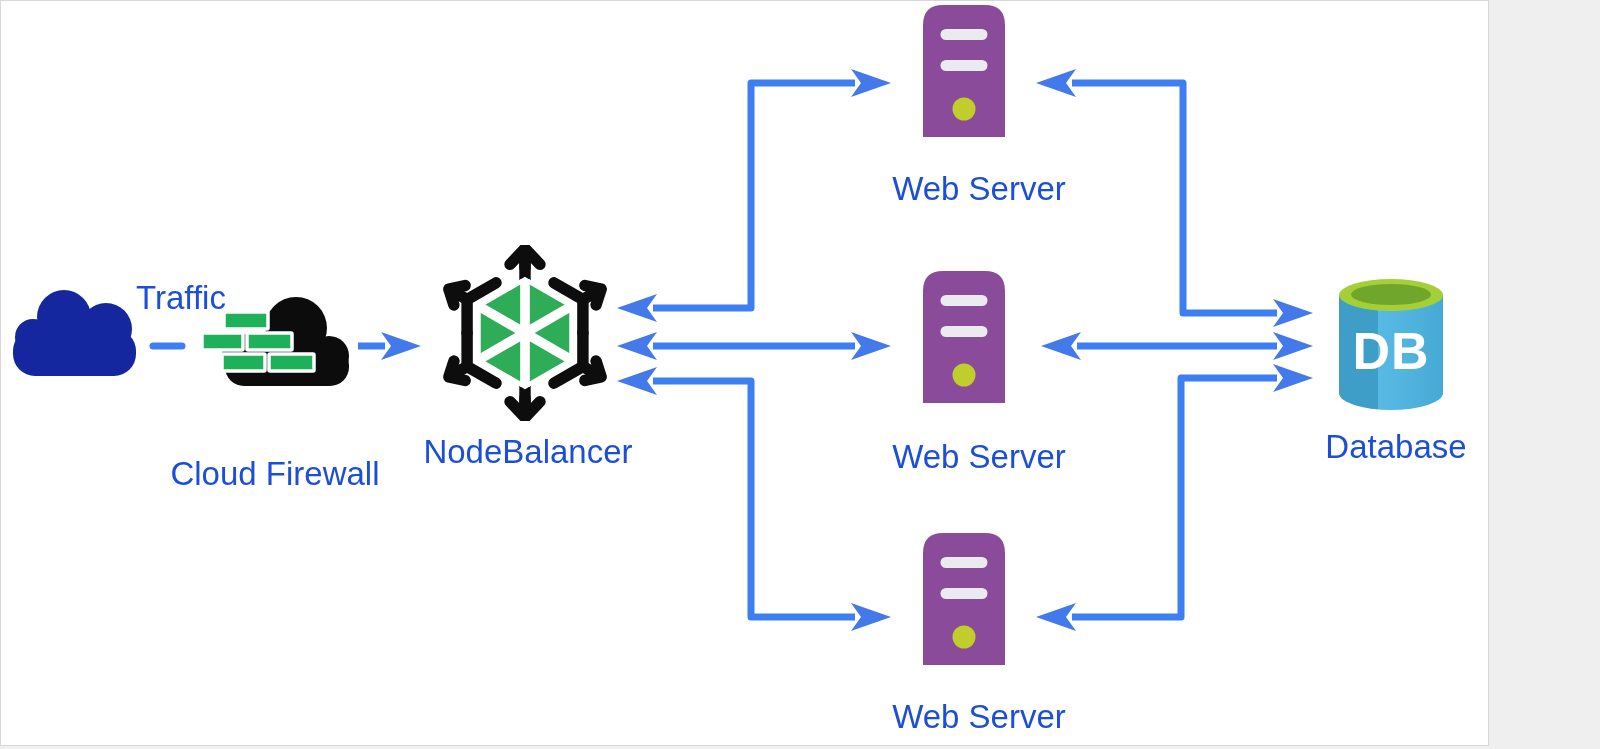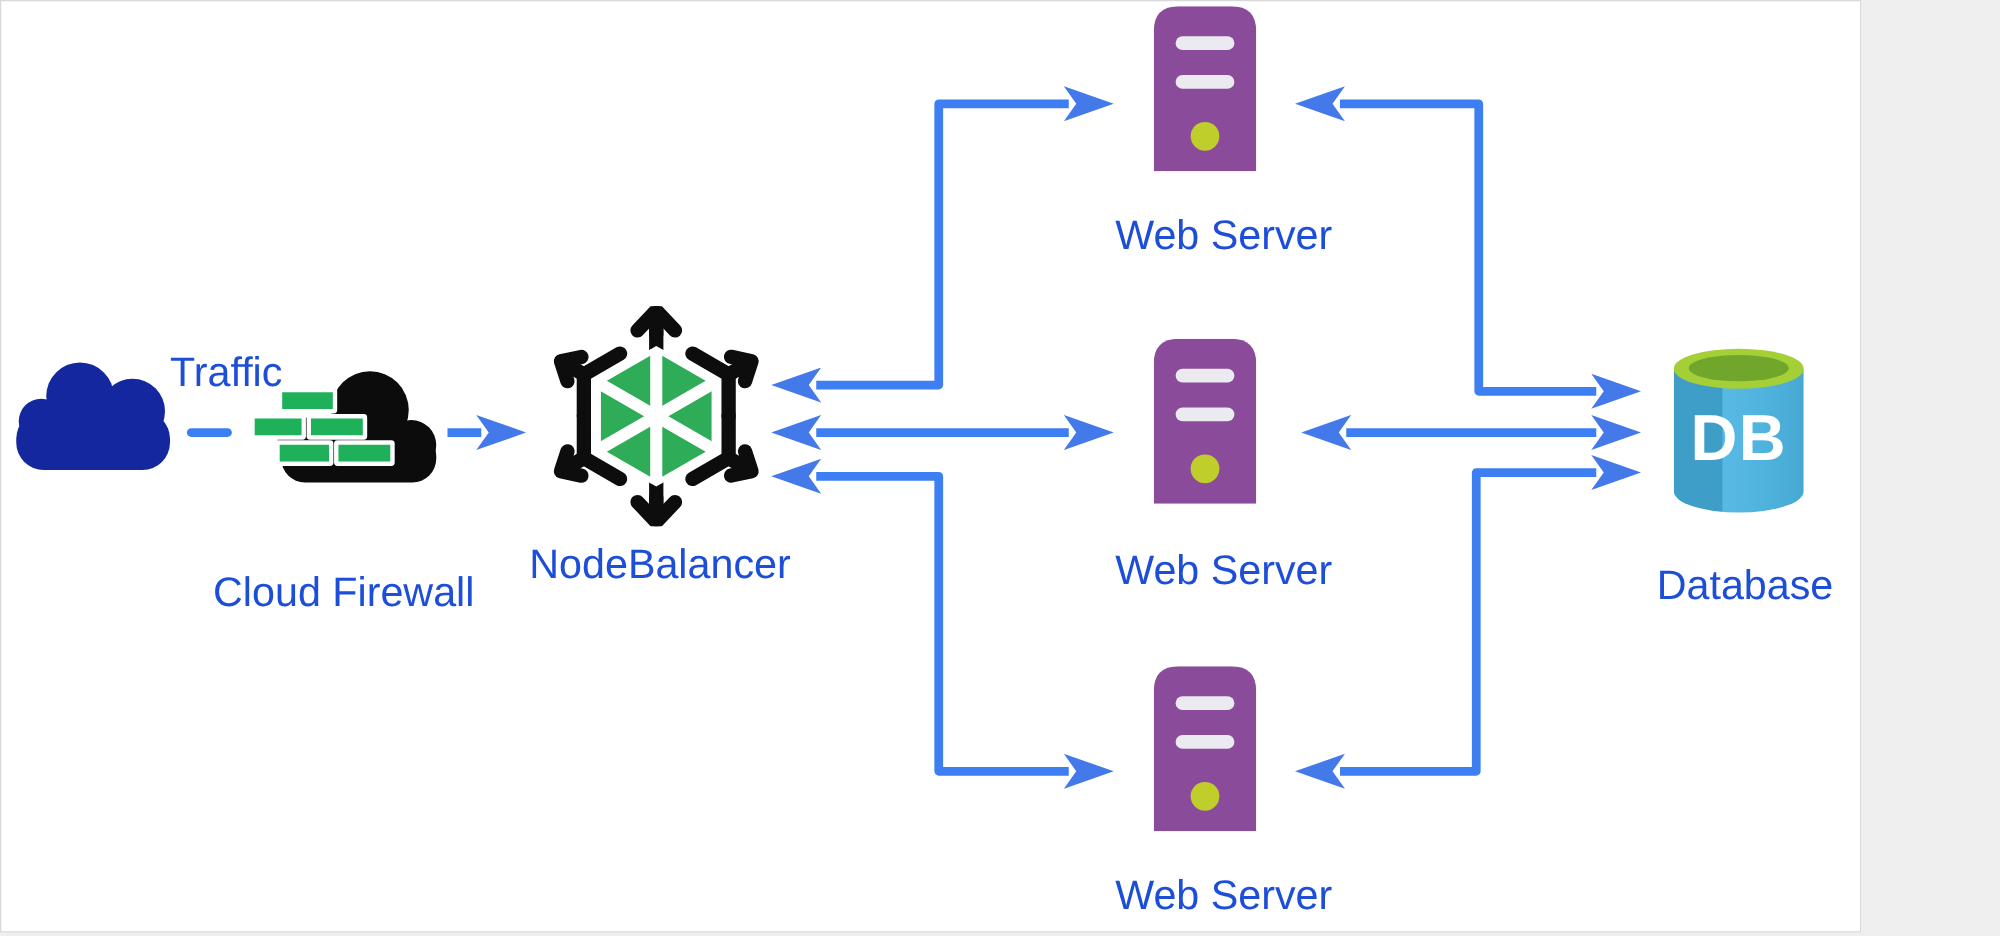--- a/index.html
+++ b/index.html
@@ -144,17 +144,17 @@
     </svg>
   </div>
   <div class="db-badge" style="left:1390px;top:350px;">DB</div>
 
   <div class="lbl" style="left:163px;top:296px;margin-left:17px;">Traffic</div>
   <div class="lbl" style="left:274px;top:451px;margin-top:21px;">Cloud Firewall</div>
   <div class="lbl" style="left:527px;top:450px;text-align:right;">NodeBalancer</div>
   <div class="lbl" style="left:978px;top:187px;">Web Server</div>
   <div class="lbl" style="left:978px;top:455px;">Web Server</div>
   <div class="lbl" style="left:978px;top:715px;">Web Server</div>
-  <div class="lbl" style="left:1395px;top:467px;">Database</div>
+  <div class="lbl" style="left:1395px;top:445px;">Database</div>
 
 </div>
 
 <div class="gutter"></div>
 
 </body></html>

